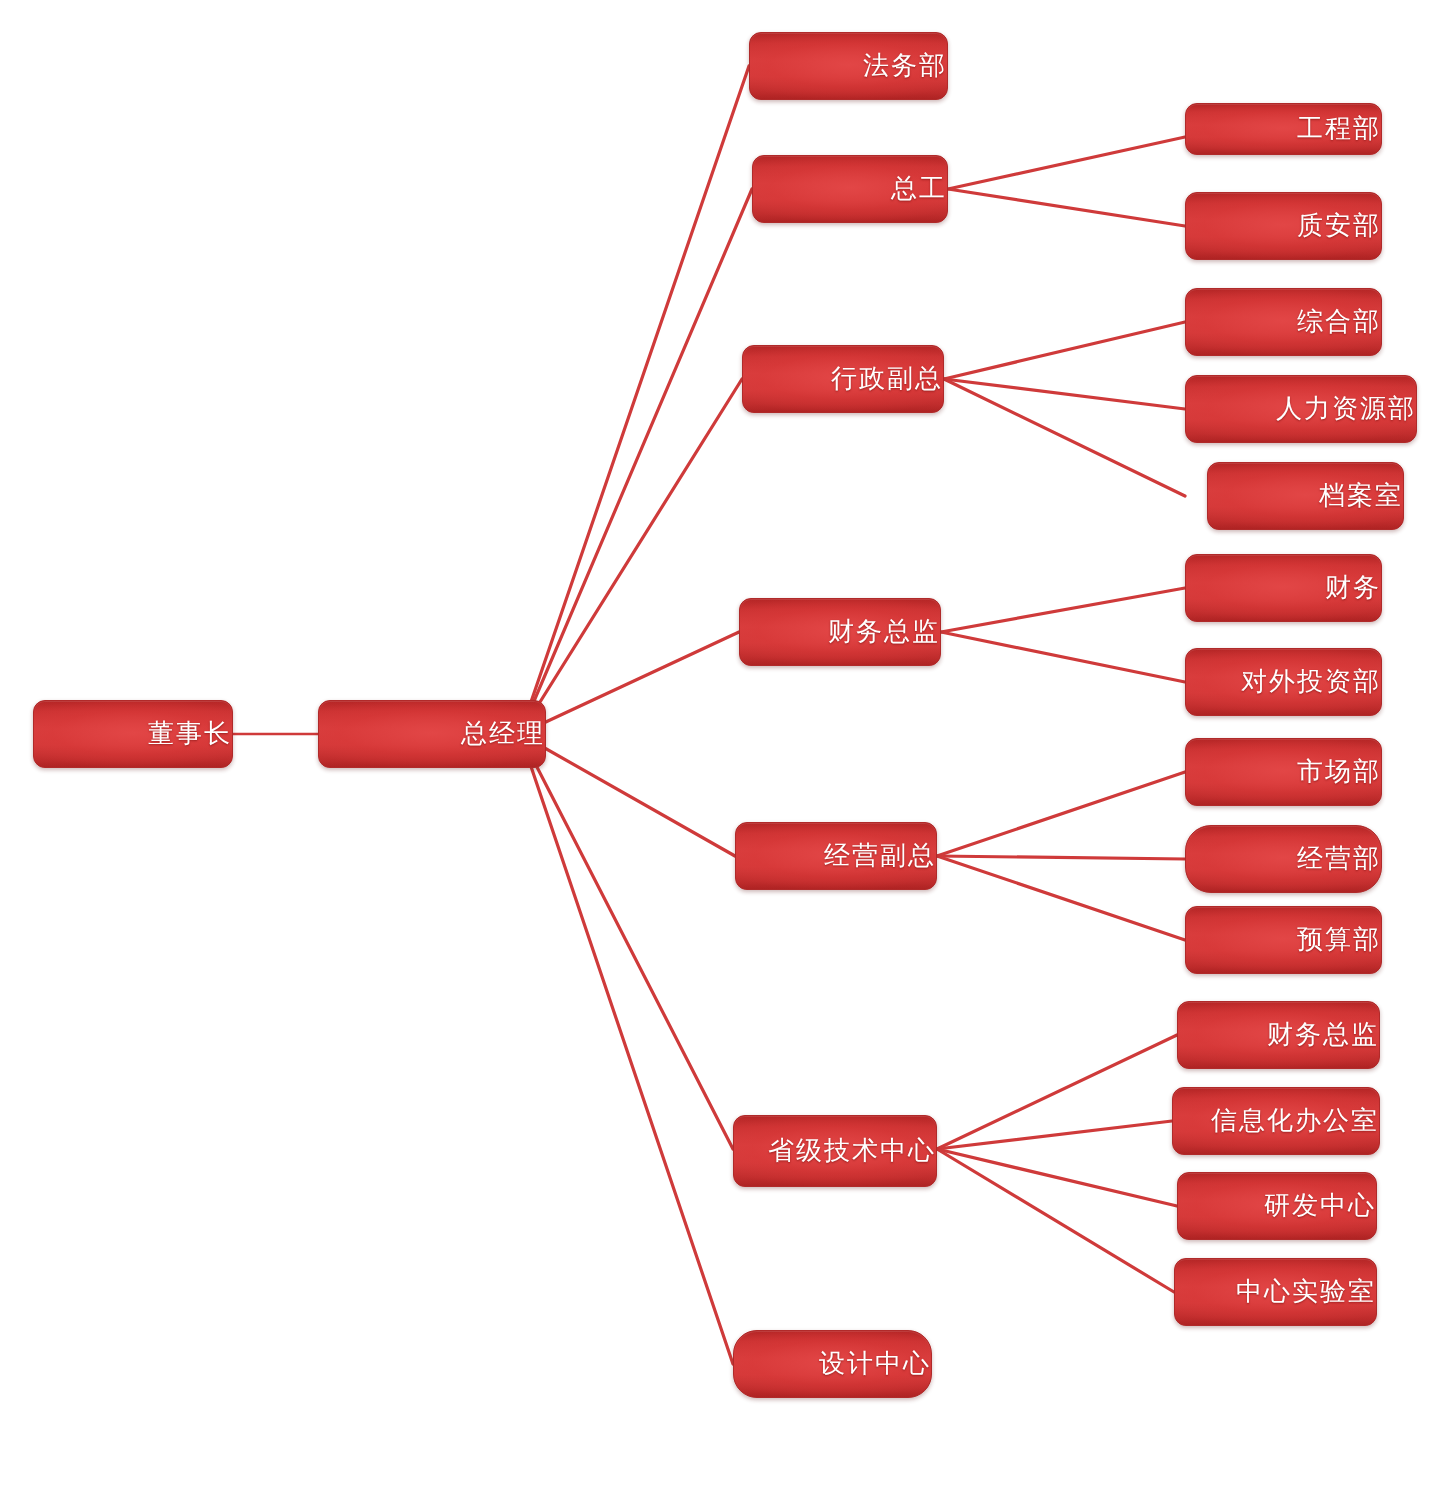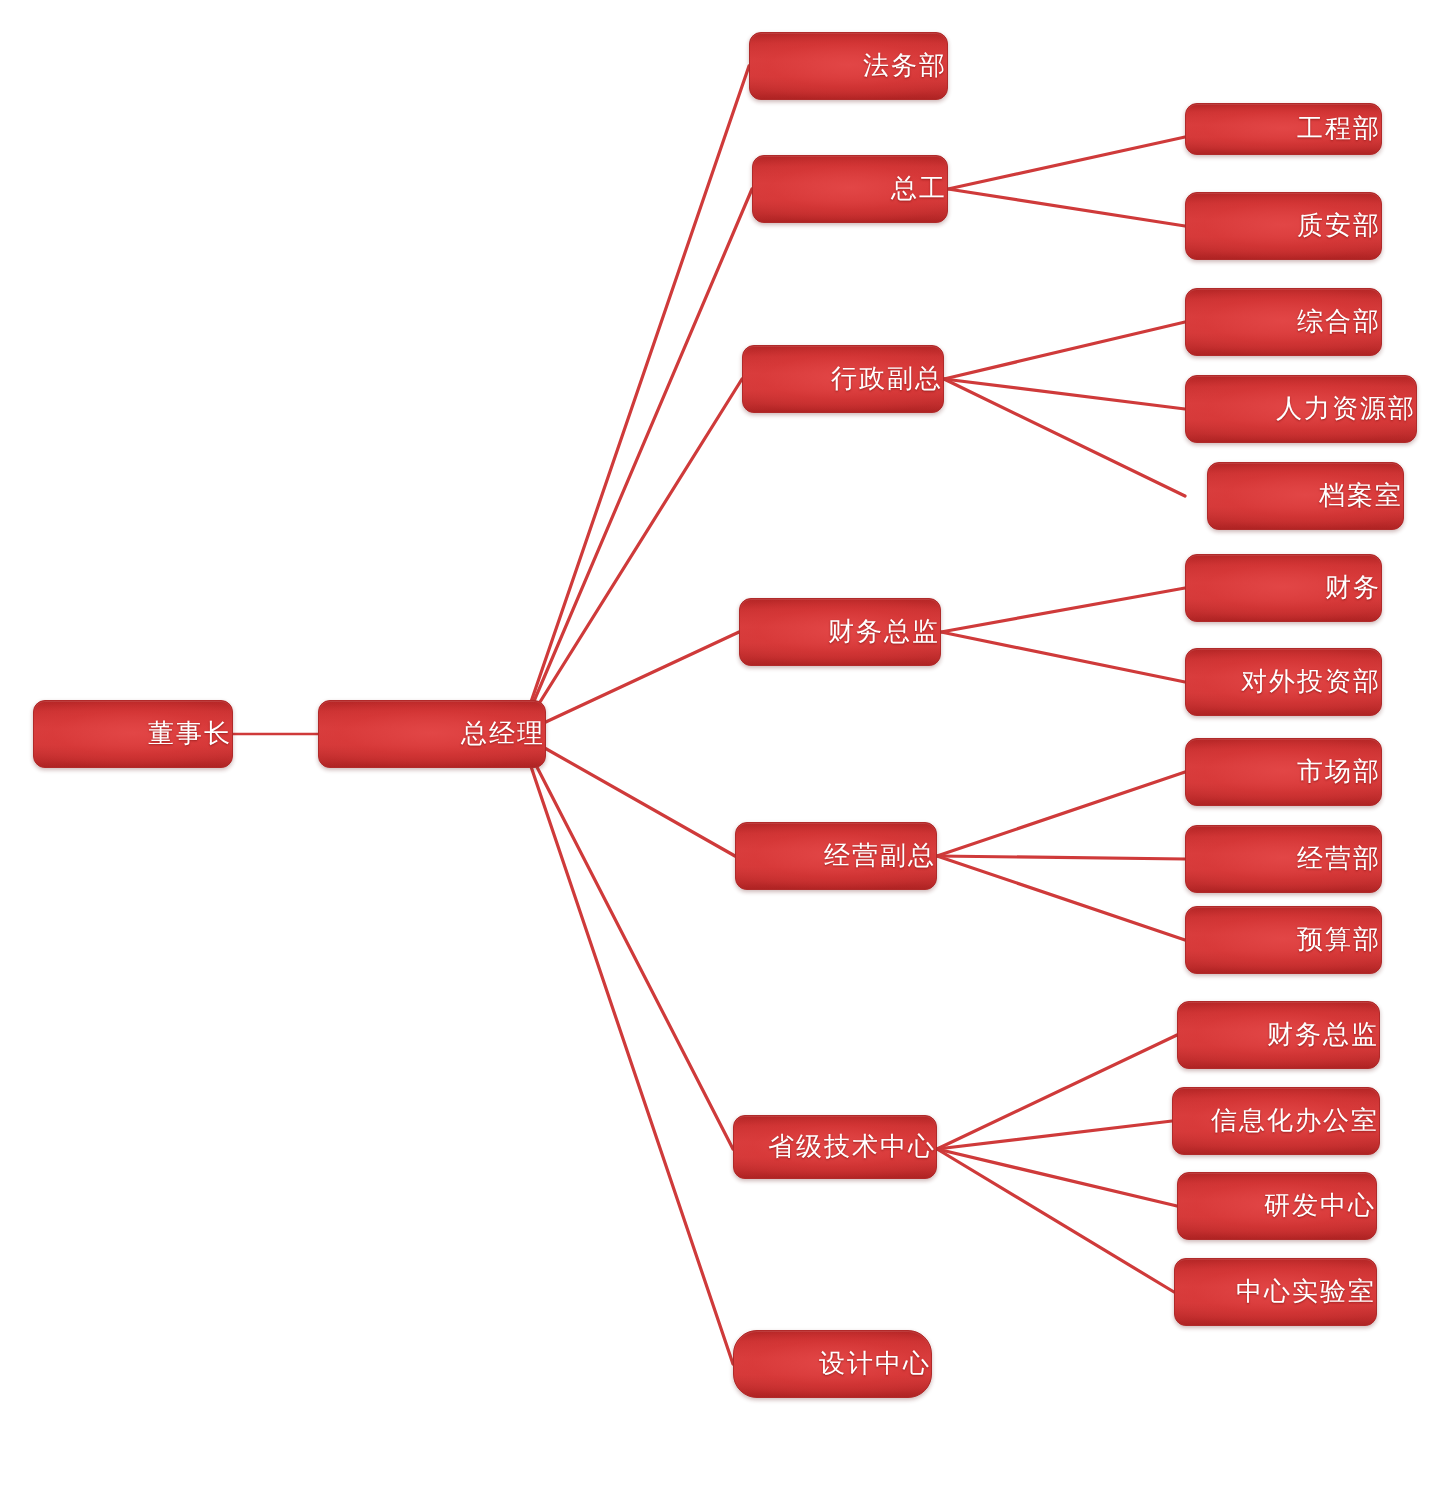--- a/index.html
+++ b/index.html
@@ -103,21 +103,21 @@
       </div>
       <div class="org-node" style="left: 742px; top: 345px; width: 202px; height: 68px;">
         <span class="node-label">行政副总</span>
       </div>
       <div class="org-node" style="left: 739px; top: 598px; width: 202px; height: 68px;">
         <span class="node-label">财务总监</span>
       </div>
       <div class="org-node" style="left: 735px; top: 822px; width: 202px; height: 68px;">
         <span class="node-label">经营副总</span>
       </div>
-      <div class="org-node" style="left: 733px; top: 1115px; width: 204px; height: 64px;">
+      <div class="org-node" style="left: 733px; top: 1115px; width: 204px; height: 72px;">
         <span class="node-label">省级技术中心</span>
       </div>
       <div class="org-node" style="left: 733px; top: 1330px; width: 199px; height: 68px; border-radius: 24px;">
         <span class="node-label">设计中心</span>
       </div>
       <div class="org-node" style="left: 1185px; top: 103px; width: 197px; height: 52px; padding-left: 20px;">
         <span class="node-label">工程部</span>
       </div>
       <div class="org-node" style="left: 1185px; top: 192px; width: 197px; height: 68px;">
         <span class="node-label">质安部</span>
@@ -133,21 +133,21 @@
       </div>
       <div class="org-node" style="left: 1185px; top: 554px; width: 197px; height: 68px;">
         <span class="node-label">财务</span>
       </div>
       <div class="org-node" style="left: 1185px; top: 648px; width: 197px; height: 68px;">
         <span class="node-label">对外投资部</span>
       </div>
       <div class="org-node" style="left: 1185px; top: 738px; width: 197px; height: 68px;">
         <span class="node-label">市场部</span>
       </div>
-      <div class="org-node" style="left: 1185px; top: 825px; width: 197px; height: 68px;">
+      <div class="org-node" style="left: 1185px; top: 825px; width: 197px; height: 68px; border-radius: 26px;">
         <span class="node-label">经营部</span>
       </div>
       <div class="org-node" style="left: 1185px; top: 906px; width: 197px; height: 68px;">
         <span class="node-label">预算部</span>
       </div>
       <div class="org-node" style="left: 1177px; top: 1001px; width: 203px; height: 68px;">
         <span class="node-label">财务总监</span>
       </div>
       <div class="org-node" style="left: 1172px; top: 1087px; width: 208px; height: 68px;">
         <span class="node-label">信息化办公室</span>

